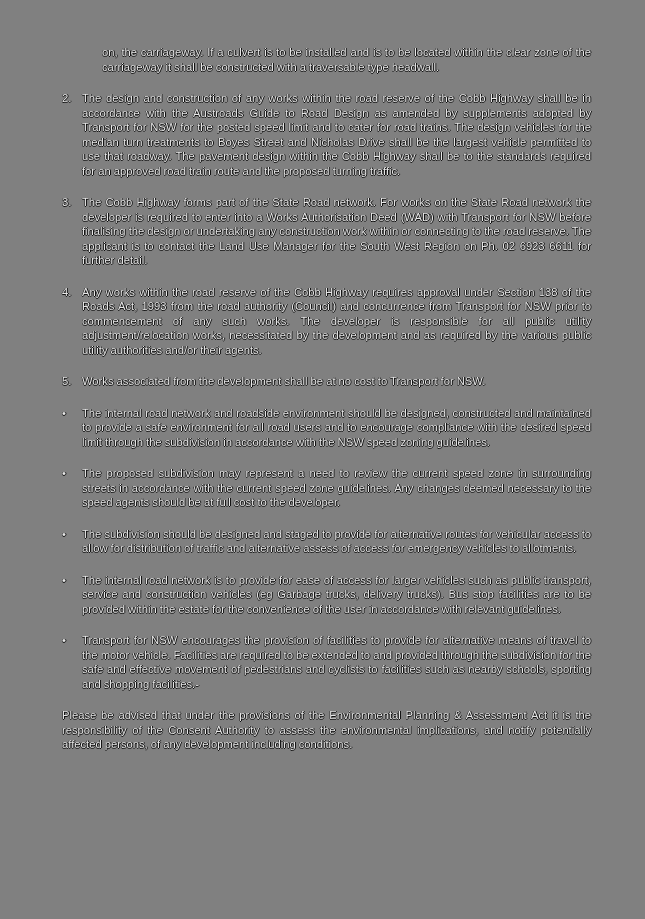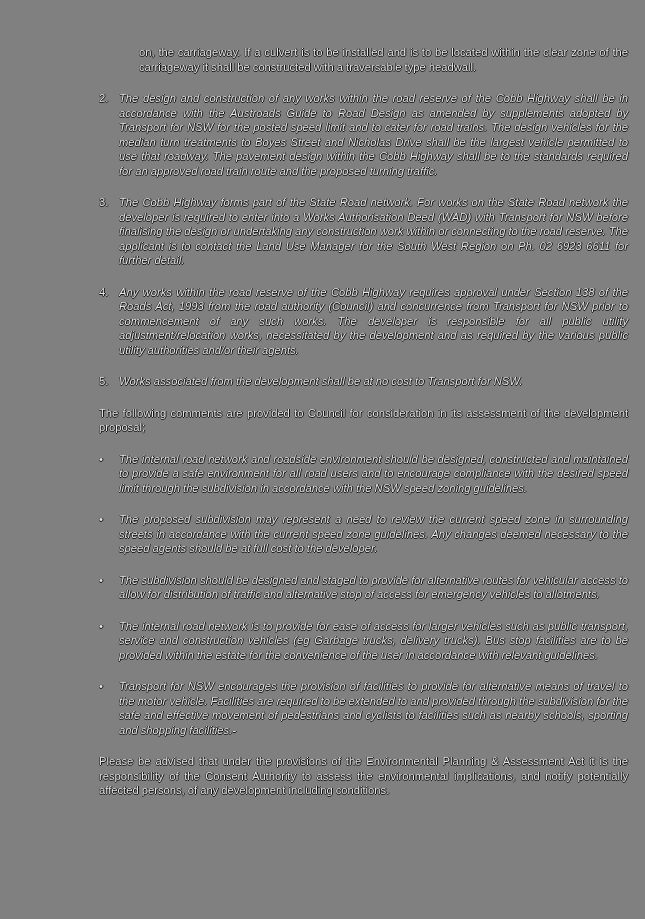--- a/index.html
+++ b/index.html
@@ -7,25 +7,25 @@
     width: 645px; height: 919px;
     background: #808080;
     font-family: "Liberation Sans", sans-serif;
     font-size: 11.2px;
     line-height: 14.5px;
     color: #e8e8e8;
     text-shadow: 1px 0 0 #111, 0 1px 0 #111, -0.5px 0 0 #111, 0 -0.5px 0 #111;
     overflow: hidden;
     position: relative;
   }
-  .page { position: absolute; left: 62px; top: 45px; width: 529px; margin-left: 37px; }
+  .page { position: absolute; left: 62px; top: 45px; width: 529px; }
   .cont { margin-left: 40px; text-align: justify; margin-bottom: 17px; }
   .item { display: flex; margin-bottom: 17px; }
   .num { width: 20px; flex: none; }
-  .txt { flex: 1; text-align: justify; font-style: italic; }
+  .txt { flex: 1; text-align: justify; }
   .bullet { width: 20px; flex: none; padding-left: 0px; }
   .para { text-align: justify; margin-bottom: 17px; }
 </style>
 </head>
 <body>
 
 <div class="page">
   <div class="cont">on, the carriageway. If a culvert is to be installed and is to be located within the clear zone of the carriageway it shall be constructed with a traversable type headwall.</div>
 
   <div class="item">
@@ -38,33 +38,32 @@
   </div>
   <div class="item">
     <span class="num">4.</span>
     <span class="txt">Any works within the road reserve of the Cobb Highway requires approval under Section 138 of the Roads Act, 1993 from the road authority (Council) and concurrence from Transport for NSW prior to commencement of any such works. The developer is responsible for all public utility adjustment/relocation works, necessitated by the development and as required by the various public utility authorities and/or their agents.</span>
   </div>
   <div class="item">
     <span class="num">5.</span>
     <span class="txt">Works associated from the development shall be at no cost to Transport for NSW.</span>
   </div>
 
-  <div class="para">The following comments are provided to Council for consideration in its assessment of the development proposal;</div>
 
   <div class="item">
     <span class="bullet">•</span>
     <span class="txt">The internal road network and roadside environment should be designed, constructed and maintained to provide a safe environment for all road users and to encourage compliance with the desired speed limit through the subdivision in accordance with the NSW speed zoning guidelines.</span>
   </div>
   <div class="item">
     <span class="bullet">•</span>
     <span class="txt">The proposed subdivision may represent a need to review the current speed zone in surrounding streets in accordance with the current speed zone guidelines. Any changes deemed necessary to the speed agents should be at full cost to the developer.</span>
   </div>
   <div class="item">
     <span class="bullet">•</span>
-    <span class="txt">The subdivision should be designed and staged to provide for alternative routes for vehicular access to allow for distribution of traffic and alternative stop of access for emergency vehicles to allotments.</span>
+    <span class="txt">The subdivision should be designed and staged to provide for alternative routes for vehicular access to allow for distribution of traffic and alternative assess of access for emergency vehicles to allotments.</span>
   </div>
   <div class="item">
     <span class="bullet">•</span>
     <span class="txt">The internal road network is to provide for ease of access for larger vehicles such as public transport, service and construction vehicles (eg Garbage trucks, delivery trucks). Bus stop facilities are to be provided within the estate for the convenience of the user in accordance with relevant guidelines.</span>
   </div>
   <div class="item">
     <span class="bullet">•</span>
     <span class="txt">Transport for NSW encourages the provision of facilities to provide for alternative means of travel to the motor vehicle. Facilities are required to be extended to and provided through the subdivision for the safe and effective movement of pedestrians and cyclists to facilities such as nearby schools, sporting and shopping facilities.-</span>
   </div>
 

